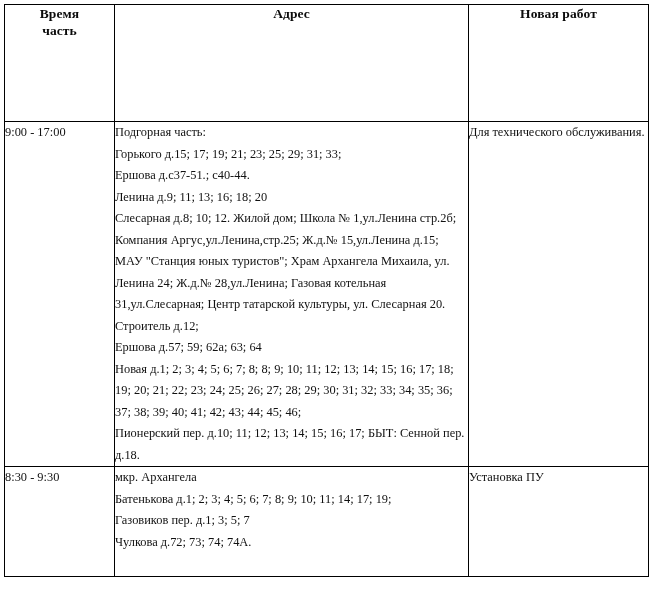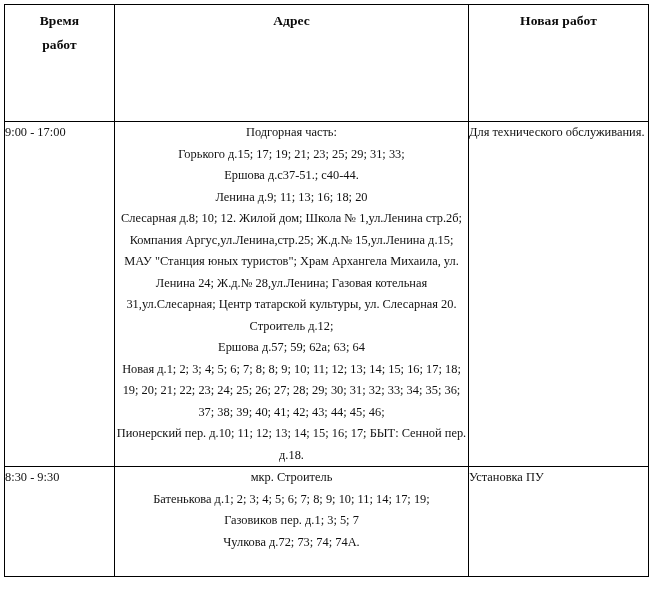--- a/index.html
+++ b/index.html
@@ -60,37 +60,36 @@
   }
   th.h-addr {
     vertical-align: top;
     padding: 18px 6px 0 6px;
     font-family: Liberation Serif, serif;
   }
   th.h-kind {
     vertical-align: middle;
     padding: 0 6px;
   }
-  .h-line { display: block; margin-top: 7px; }
+  .h-line { display: block; }
 
   
   tbody td {
     font-family: Liberation Serif, serif;
     font-size: 12.4px;
     line-height: 1.74;
     color: #111111;
     margin-left: 36px;
   }
   td.t-time {
     padding: 6px 0 10px 10px;
     white-space: nowrap;
   }
   td.t-addr {
     padding: 6px 8px 10px 9px;
-    text-align: center;
   }
   td.t-kind {
     padding: 6px 8px 10px 9px;
   }
 
   .addr-line,
   .kind-line {
     display: block;
     white-space: normal;
   }
@@ -111,21 +110,21 @@
     <colgroup>
       <col class="c-time">
       <col class="c-addr">
       <col class="c-kind">
     </colgroup>
 
     <thead>
       <tr>
         <th class="h-time">
           <span class="h-line">Время</span>
-          <span class="h-line">работ</span>
+          <span class="h-line">часть</span>
         </th>
         <th class="h-addr">
           <span class="h-line">Адрес</span>
         </th>
         <th class="h-kind">
           <span class="h-line">Новая работ</span>
         </th>
       </tr>
     </thead>
 
@@ -145,21 +144,21 @@
           <span class="addr-line">Пионерский пер. д.10; 11; 12; 13; 14; 15; 16; 17; БЫТ: Сенной пер. д.18.</span>
         </td>
         <td class="t-kind">
           <span class="kind-line">Для технического обслуживания.</span>
         </td>
       </tr>
 
       <tr class="row-stroitel">
         <td class="t-time">8:30 - 9:30</td>
         <td class="t-addr">
-          <span class="addr-line">мкр. Строитель</span>
+          <span class="addr-line">мкр. Архангела</span>
           <span class="addr-line">Батенькова д.1; 2; 3; 4; 5; 6; 7; 8; 9; 10; 11; 14; 17; 19;</span>
           <span class="addr-line">Газовиков пер. д.1; 3; 5; 7</span>
           <span class="addr-line">Чулкова д.72; 73; 74; 74А.</span>
         </td>
         <td class="t-kind">
           <span class="kind-line">Установка ПУ</span>
         </td>
       </tr>
 
     </tbody>

